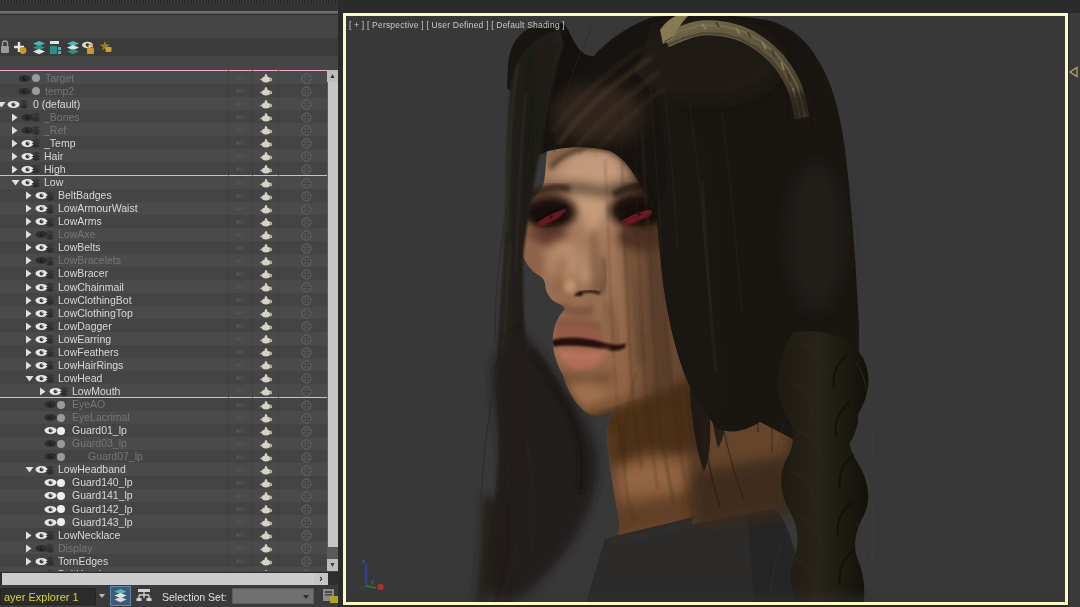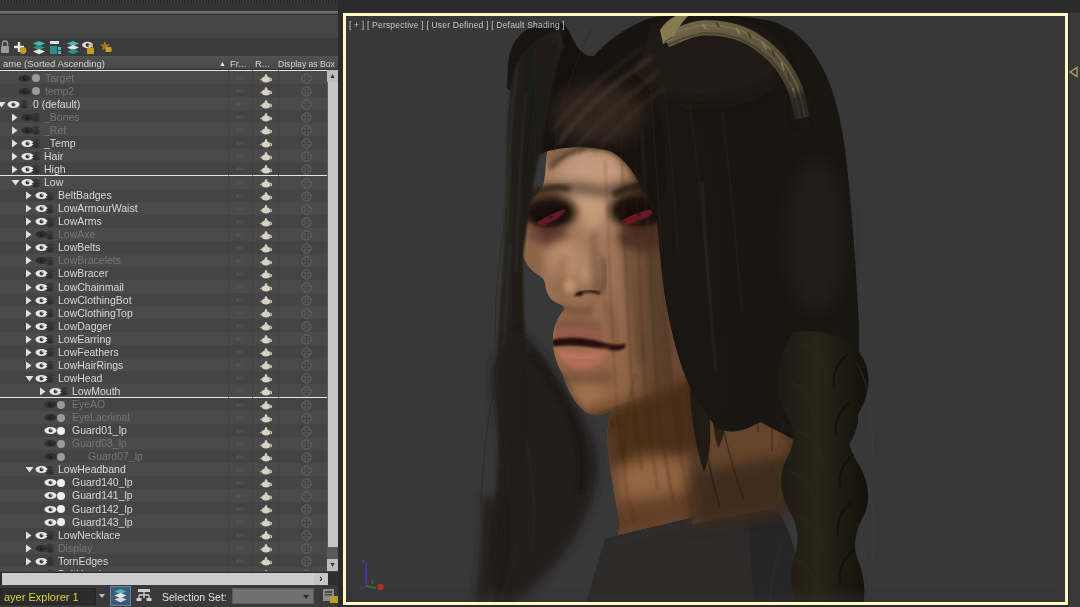--- a/index.html
+++ b/index.html
@@ -12,21 +12,21 @@
   #grip { position:absolute; left:0; top:11px; width:338px; height:4px;
      background:linear-gradient(#787878,#555); border-bottom:1px solid #2d2d2d; }
   #menubar { position:absolute; left:0; top:15px; width:338px; height:23px; background:#3b3b3b;
      color:#dcdcdc; font-size:10px; }
   #menubar span { position:absolute; top:7px; }
   #toolbar { position:absolute; left:0; top:38px; width:338px; height:18px; background:#3b3b3b; }
   #header { position:absolute; left:0; top:56px; width:338px; height:14px;
      background:linear-gradient(#525252,#474747); border-bottom:1px solid #2f2f2f;
      color:#d4d4d4; font-size:9.5px; }
   #header span { position:absolute; top:2px; }
-  #tree { position:absolute; left:0; top:70px; width:334px; height:501px; background:#e5e5e5; overflow:hidden;text-decoration:underline; }
+  #tree { position:absolute; left:0; top:70px; width:334px; height:501px; background:#f9a8d4; overflow:hidden;text-decoration:underline; }
   .row { position:absolute; left:0; width:327px; height:13px; }
   .row .ic { position:absolute; }
   .row .nm { position:absolute; top:0.5px; font-size:10.5px; white-space:nowrap; }
   .colsep { position:absolute; top:0; width:1px; height:501px; background:#3e3e3e; opacity:.65; }
   #vscroll { position:absolute; left:327px; top:70px; width:11px; height:501px; background:#5a5a5a; }
   .sbtn { position:absolute; left:0; width:11px; height:12px; background:#bdbdbd; color:#333;
      font-size:7px; text-align:center; line-height:12px; }
   #vthumb { position:absolute; left:0.5px; top:12px; width:10px; height:465px; background:#c6c6c6; }
   #hscroll { position:absolute; left:0; top:572px; width:338px; height:13px; background:#2e2e2e; }
   #hthumb { position:absolute; left:2px; top:0.5px; width:312px; height:12px; background:#cccccc; }
@@ -81,27 +81,20 @@
           <ellipse cx="5.5" cy="4" rx="5.5" ry="3.2" fill="#d8d8d8"></ellipse>
           <circle cx="5.5" cy="4" r="1.8" fill="#333"></circle>
           <rect x="5" y="7" width="7" height="6" rx="1" fill="#c89a28"></rect>
           <path d="M6.5,7 L6.5,5.5 A2,2 0 0 1 10.5,5.5 L10.5,7" stroke="#c89a28" stroke-width="1.2" fill="none"></path>
         </g>
         <g transform="translate(100,3)">
           <path d="M5,0 L6.3,3.4 L10,3.6 L7,5.9 L8,9.5 L5,7.4 L2,9.5 L3,5.9 L0,3.6 L3.7,3.4 Z" fill="#b08a20" opacity="0.85"></path>
           <rect x="5.5" y="6" width="6" height="5" rx="1" fill="#c8a030"></rect>
         </g>
       </svg>
-    </div>
-    <div id="header">
-      <span style="left:3px">ame (Sorted Ascending)</span>
-      <span style="left:219px;font-size:7px;top:3.5px;color:#e8e8e8">▲</span>
-      <span style="left:230px">Fr...</span>
-      <span style="left:255px">R...</span>
-      <span style="left:278px;font-size:8.6px;top:2.5px">Display as Box</span>
     </div>
     <div id="tree">
 <div class="row" style="top:1.0px;background:#4a4a4a">
           <svg class="ic" style="left:18px;top:2.5px" width="13" height="9" viewBox="0 0 13 9">
             <ellipse cx="6.5" cy="4.5" rx="6" ry="3.4" fill="#2f2f2f"></ellipse>
             <circle cx="6.5" cy="4.5" r="2" fill="#1c1c1c"></circle>
             <circle cx="7.2" cy="3.8" r="0.7" fill="#ddd" opacity="0.25"></circle>
           </svg>
           <div class="ic" style="left:32px;top:3px;width:8px;height:8px;border-radius:50%;background:#9a9a9a"></div>
           <div class="nm" style="left:45px;color:#767676">Target</div>

